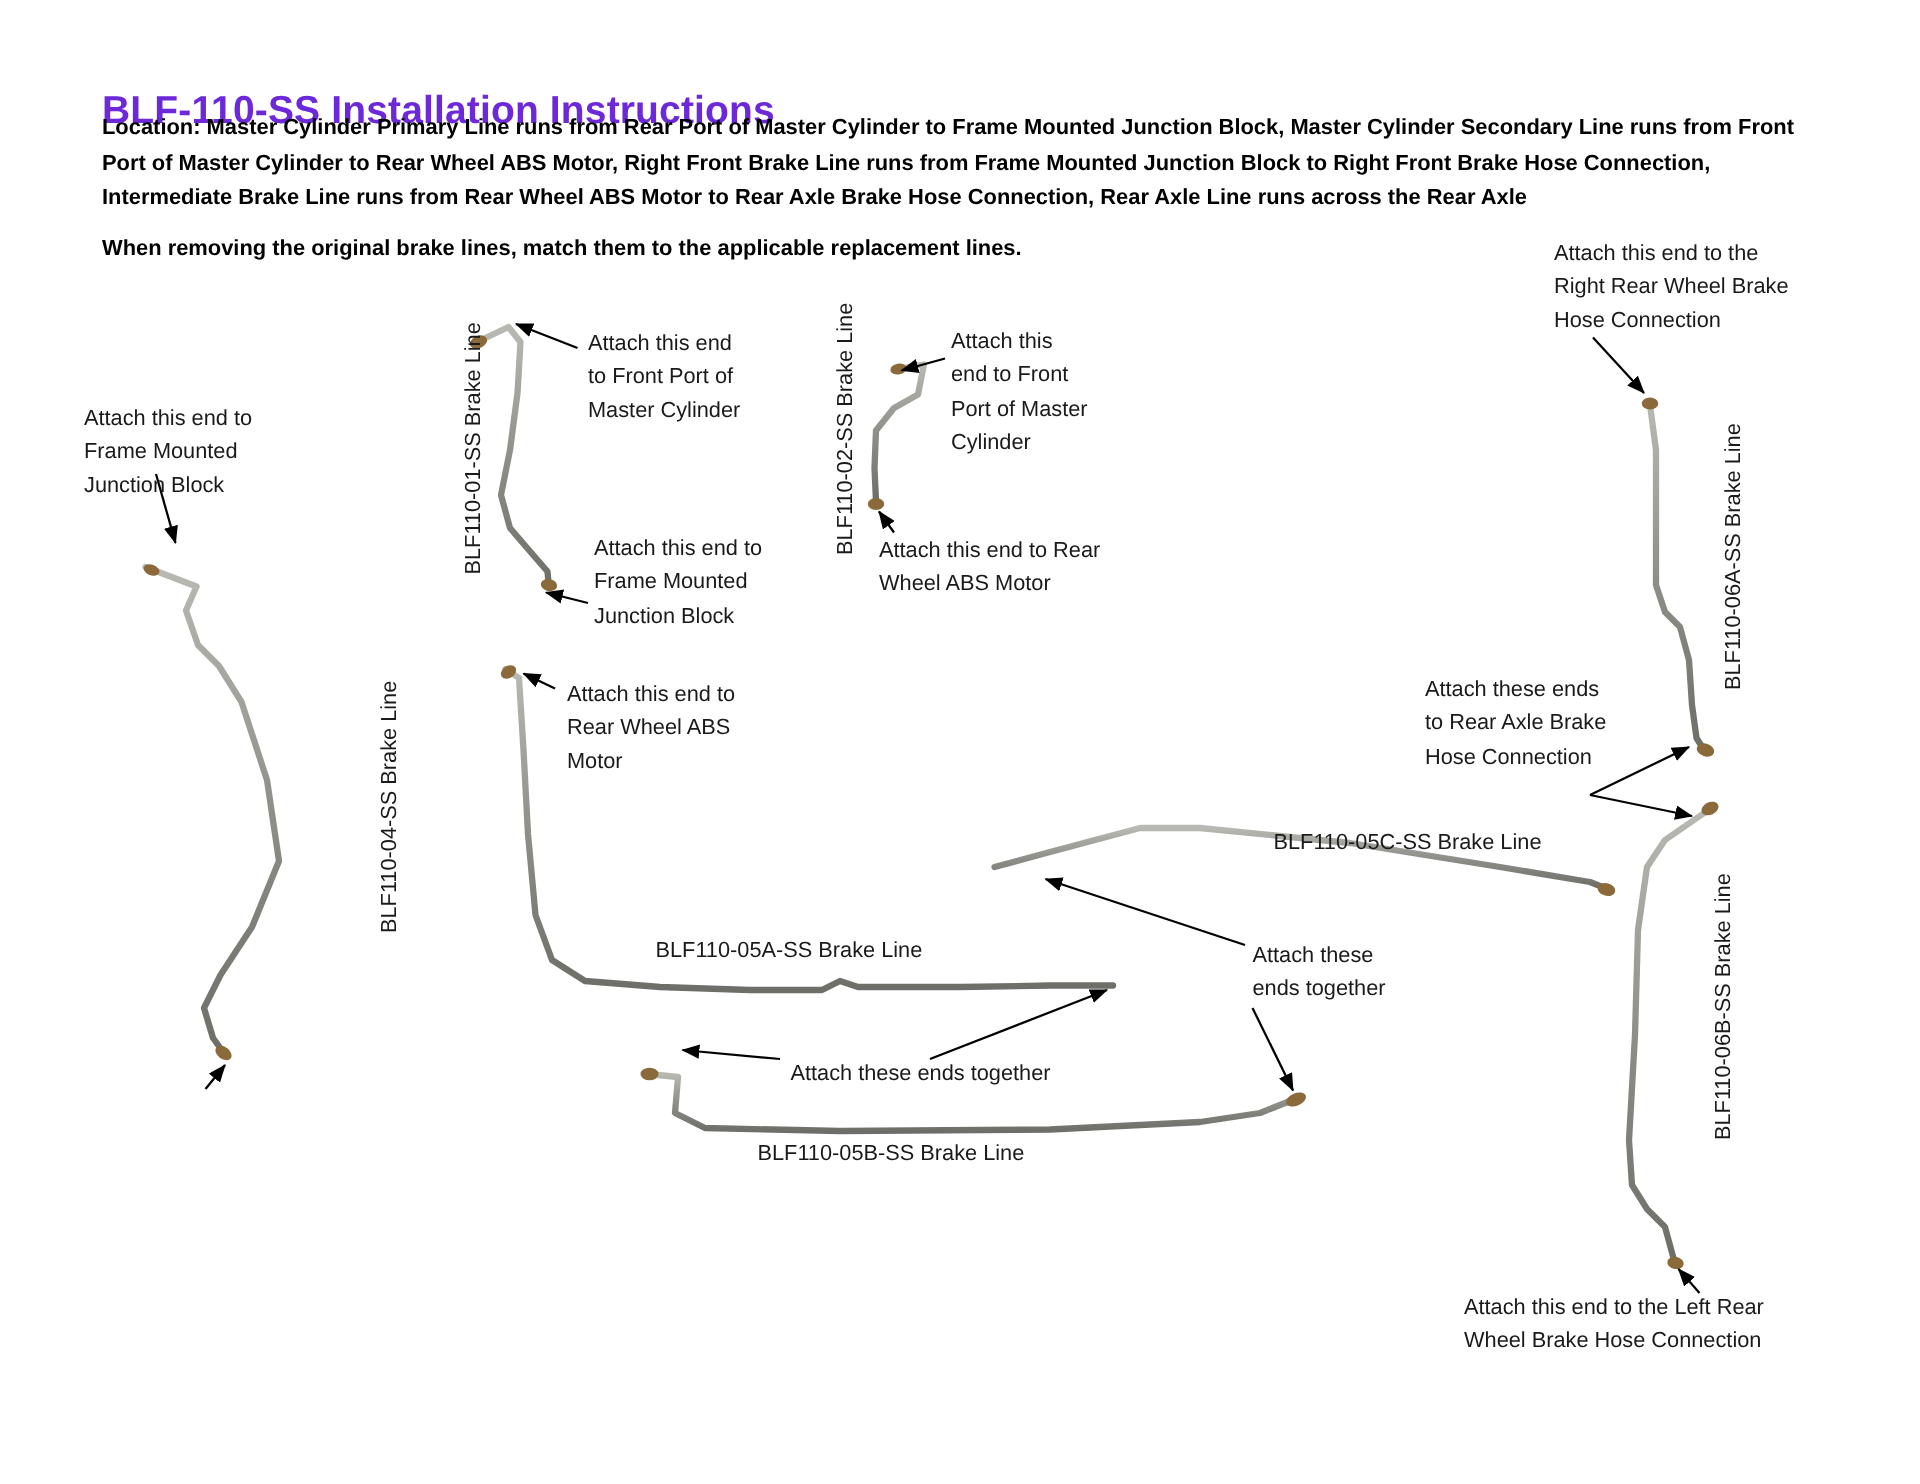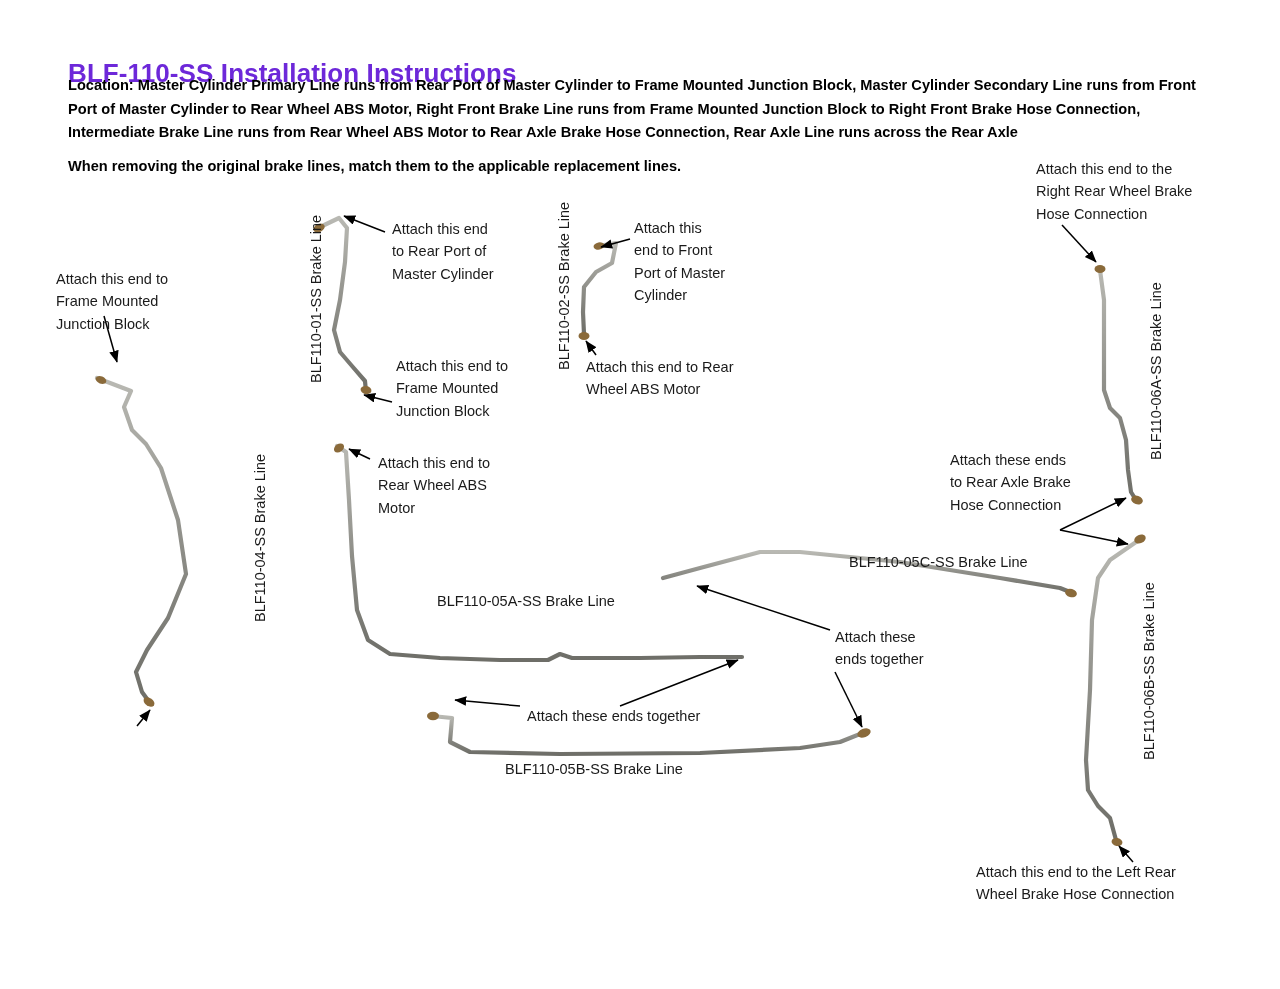--- a/index.html
+++ b/index.html
@@ -167,42 +167,42 @@
   <div class="txt" style="left:56px; top:268px; width:190px;">Attach this end to
 Frame Mounted
 Junction Block</div>
 
 
   <div class="txt vert" style="left:249px; top:622px;">BLF110-04-SS Brake Line</div>
 
   <div class="txt vert" style="left:305px; top:383px;">BLF110-01-SS Brake Line</div>
 
   <div class="txt" style="left:392px; top:218px; width:150px;">Attach this end
-to Rear Port of
+to Front Port of
 Master Cylinder</div>
 
   <div class="txt" style="left:396px; top:355px; width:160px;">Attach this end to
 Frame Mounted
 Junction Block</div>
 
   <div class="txt vert" style="left:553px; top:370px;">BLF110-02-SS Brake Line</div>
 
   <div class="txt" style="left:634px; top:217px; width:130px;">Attach this
 end to Front
 Port of Master
 Cylinder</div>
 
   <div class="txt" style="left:566px; top:356px; width:190px;margin-left:20px;">Attach this end to Rear
 Wheel ABS Motor</div>
 
   <div class="txt" style="left:378px; top:452px; width:160px;">Attach this end to
 Rear Wheel ABS
 Motor</div>
 
-  <div class="txt" style="left:437px; top:590px;text-align:right;">BLF110-05A-SS Brake Line</div>
+  <div class="txt" style="left:437px; top:623px;text-align:right;">BLF110-05A-SS Brake Line</div>
 
   <div class="txt" style="left:527px; top:705px;">Attach these ends together</div>
 
   <div class="txt" style="left:505px; top:758px;">BLF110-05B-SS Brake Line</div>
 
   <div class="txt" style="left:849px; top:551px;text-align:center;">BLF110-05C-SS Brake Line</div>
 
   <div class="txt" style="left:835px; top:626px; width:130px;">Attach these
 ends together</div>
 

